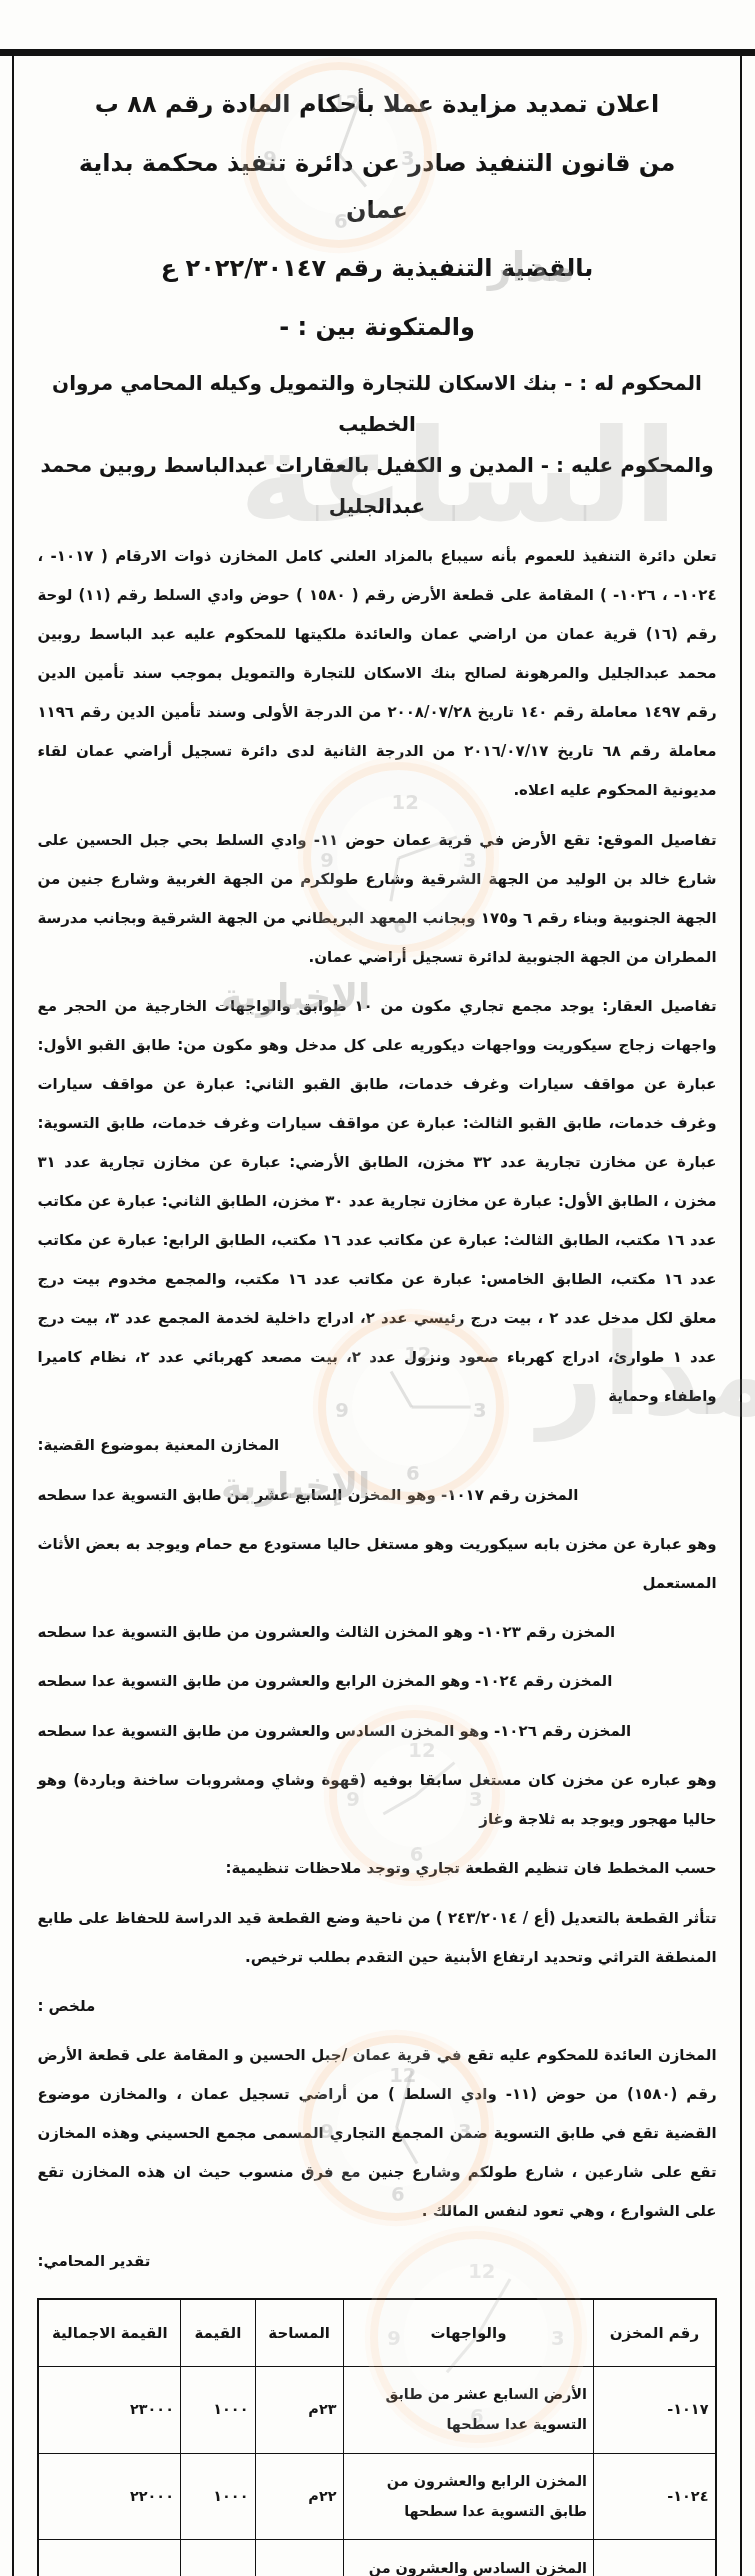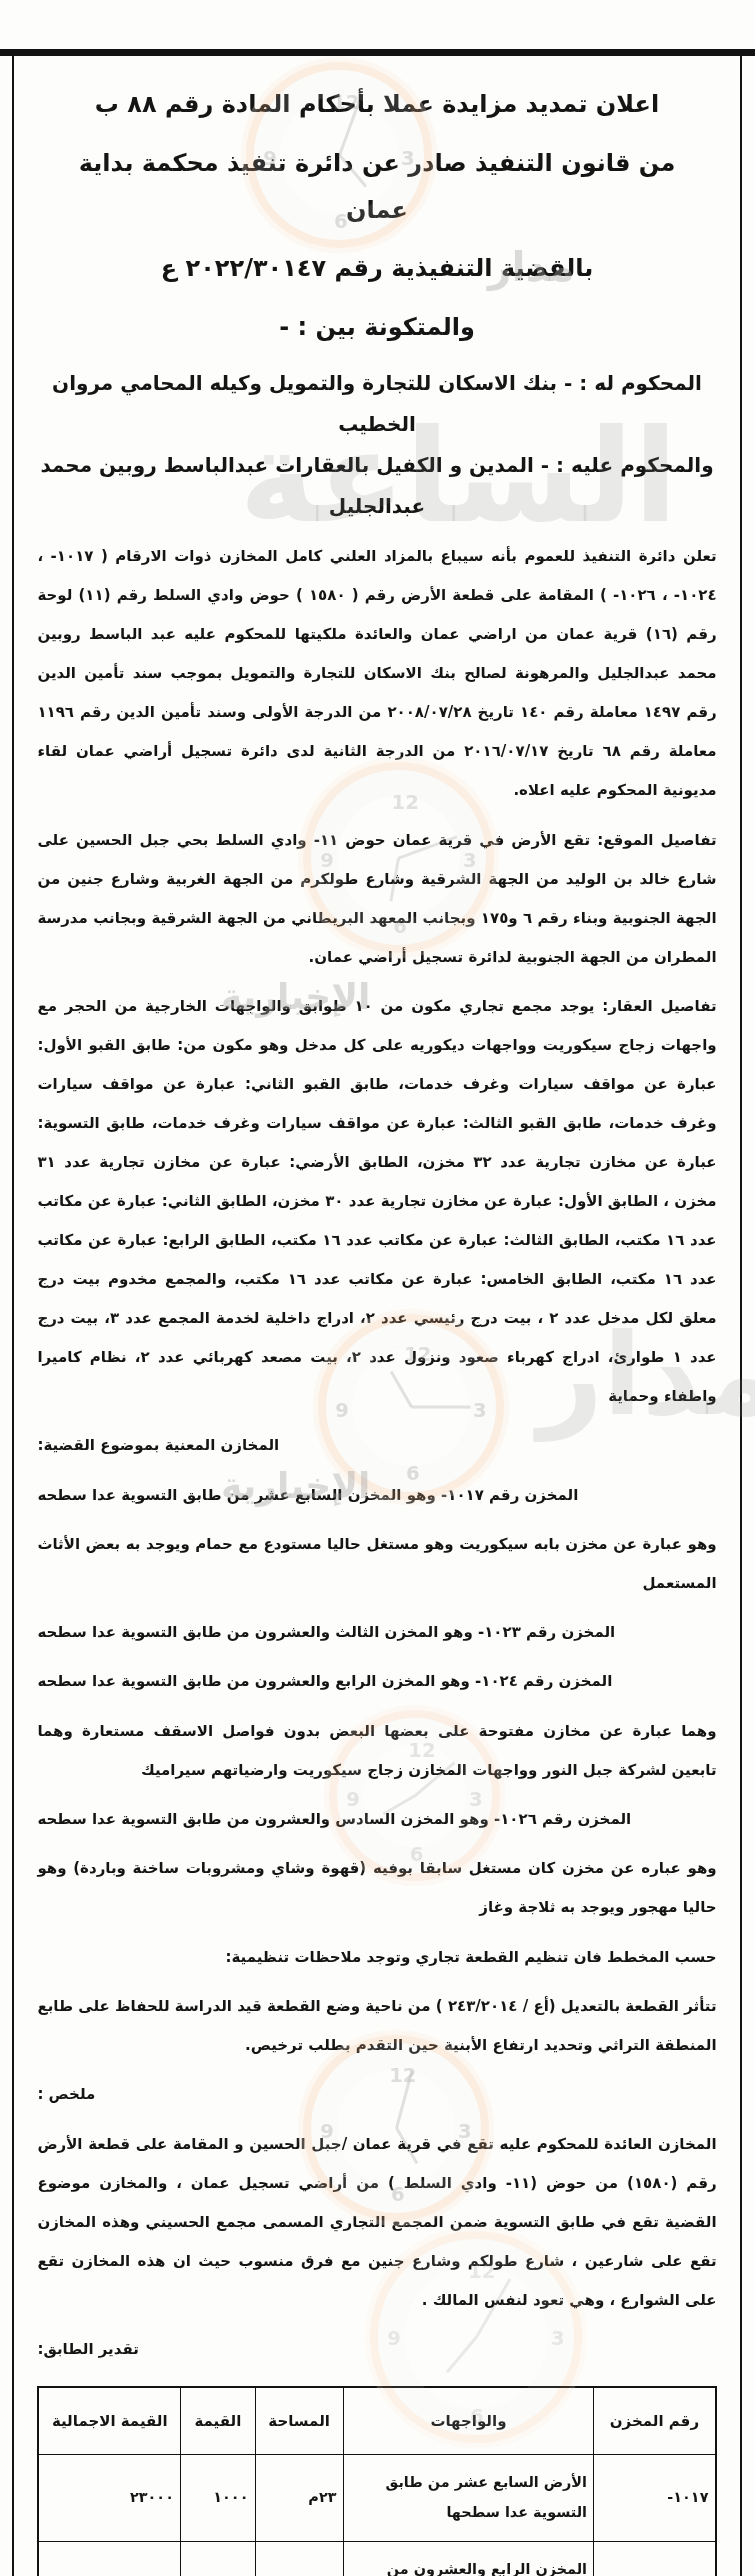--- a/index.html
+++ b/index.html
@@ -122,28 +122,27 @@
     <p class="mp">والمحكوم عليه : - المدين و الكفيل بالعقارات عبدالباسط روبين محمد عبدالجليل</p>
 
     <p class="para">تعلن دائرة التنفيذ للعموم بأنه سيباع بالمزاد العلني كامل المخازن ذوات الارقام ( ١٠١٧- ، ١٠٢٤- ، ١٠٢٦- ) المقامة على قطعة الأرض رقم ( ١٥٨٠ ) حوض وادي السلط رقم (١١) لوحة رقم (١٦) قرية عمان من اراضي عمان والعائدة ملكيتها للمحكوم عليه عبد الباسط روبين محمد عبدالجليل والمرهونة لصالح بنك الاسكان للتجارة والتمويل بموجب سند تأمين الدين رقم ١٤٩٧ معاملة رقم ١٤٠ تاريخ ٢٠٠٨/٠٧/٢٨ من الدرجة الأولى وسند تأمين الدين رقم ١١٩٦ معاملة رقم ٦٨ تاريخ ٢٠١٦/٠٧/١٧ من الدرجة الثانية لدى دائرة تسجيل أراضي عمان لقاء مديونية المحكوم عليه اعلاه.</p>
     <p class="para">تفاصيل الموقع: تقع الأرض في قرية عمان حوض ١١- وادي السلط بحي جبل الحسين على شارع خالد بن الوليد من الجهة الشرقية وشارع طولكرم من الجهة الغربية وشارع جنين من الجهة الجنوبية وبناء رقم ٦ و١٧٥ وبجانب المعهد البريطاني من الجهة الشرقية وبجانب مدرسة المطران من الجهة الجنوبية لدائرة تسجيل أراضي عمان.</p>
     <p class="para">تفاصيل العقار: يوجد مجمع تجاري مكون من ١٠ طوابق والواجهات الخارجية من الحجر مع واجهات زجاج سيكوريت وواجهات ديكوريه على كل مدخل وهو مكون من: طابق القبو الأول: عبارة عن مواقف سيارات وغرف خدمات، طابق القبو الثاني: عبارة عن مواقف سيارات وغرف خدمات، طابق القبو الثالث: عبارة عن مواقف سيارات وغرف خدمات، طابق التسوية: عبارة عن مخازن تجارية عدد ٣٢ مخزن، الطابق الأرضي: عبارة عن مخازن تجارية عدد ٣١ مخزن ، الطابق الأول: عبارة عن مخازن تجارية عدد ٣٠ مخزن، الطابق الثاني: عبارة عن مكاتب عدد ١٦ مكتب، الطابق الثالث: عبارة عن مكاتب عدد ١٦ مكتب، الطابق الرابع: عبارة عن مكاتب عدد ١٦ مكتب، الطابق الخامس: عبارة عن مكاتب عدد ١٦ مكتب، والمجمع مخدوم بيت درج معلق لكل مدخل عدد ٢ ، بيت درج رئيسي عدد ٢، ادراج داخلية لخدمة المجمع عدد ٣، بيت درج عدد ١ طوارئ، ادراج كهرباء صعود ونزول عدد ٢، بيت مصعد كهربائي عدد ٢، نظام كاميرا واطفاء وحماية</p>
     <p class="para center">المخازن المعنية بموضوع القضية:</p>
     <p class="para center">المخزن رقم ١٠١٧- وهو المخزن السابع عشر من طابق التسوية عدا سطحه</p>
     <p class="para">وهو عبارة عن مخزن بابه سيكوريت وهو مستغل حاليا مستودع مع حمام ويوجد به بعض الأثاث المستعمل</p>
     <p class="para center">المخزن رقم ١٠٢٣- وهو المخزن الثالث والعشرون من طابق التسوية عدا سطحه</p>
     <p class="para center">المخزن رقم ١٠٢٤- وهو المخزن الرابع والعشرون من طابق التسوية عدا سطحه</p>
-    <p class="para">وهما عبارة عن مخازن مفتوحة على بعضها البعض بدون فواصل الاسقف مستعارة وهما تابعين لشركة جبل النور وواجهات المخازن زجاج سيكوريت وارضياتهم سيراميك</p>
     <p class="para center">المخزن رقم ١٠٢٦- وهو المخزن السادس والعشرون من طابق التسوية عدا سطحه</p>
     <p class="para">وهو عباره عن مخزن كان مستغل سابقا بوفيه (قهوة وشاي ومشروبات ساخنة وباردة) وهو حاليا مهجور ويوجد به ثلاجة وغاز</p>
     <p class="para">حسب المخطط فان تنظيم القطعة تجاري وتوجد ملاحظات تنظيمية:</p>
     <p class="para">تتأثر القطعة بالتعديل (أع / ٢٤٣/٢٠١٤ ) من ناحية وضع القطعة قيد الدراسة للحفاظ على طابع المنطقة التراثي وتحديد ارتفاع الأبنية حين التقدم بطلب ترخيص.</p>
     <p class="para center">ملخص :</p>
     <p class="para">المخازن العائدة للمحكوم عليه تقع في قرية عمان /جبل الحسين و المقامة على قطعة الأرض رقم (١٥٨٠) من حوض (١١- وادي السلط ) من أراضي تسجيل عمان ، والمخازن موضوع القضية تقع في طابق التسوية ضمن المجمع التجاري المسمى مجمع الحسيني وهذه المخازن تقع على شارعين ، شارع طولكم وشارع جنين مع فرق منسوب حيث ان هذه المخازن تقع على الشوارع ، وهي تعود لنفس المالك .</p>
-    <p class="para center">تقدير الطابق:</p>
+    <p class="para center">تقدير المحامي:</p>
 
     <table class="vt">
       <colgroup>
           <col style="width:18%">
           <col style="width:37%">
           <col style="width:13%">
           <col style="width:11%">
           <col style="width:21%">
         </colgroup>
       <tbody>

